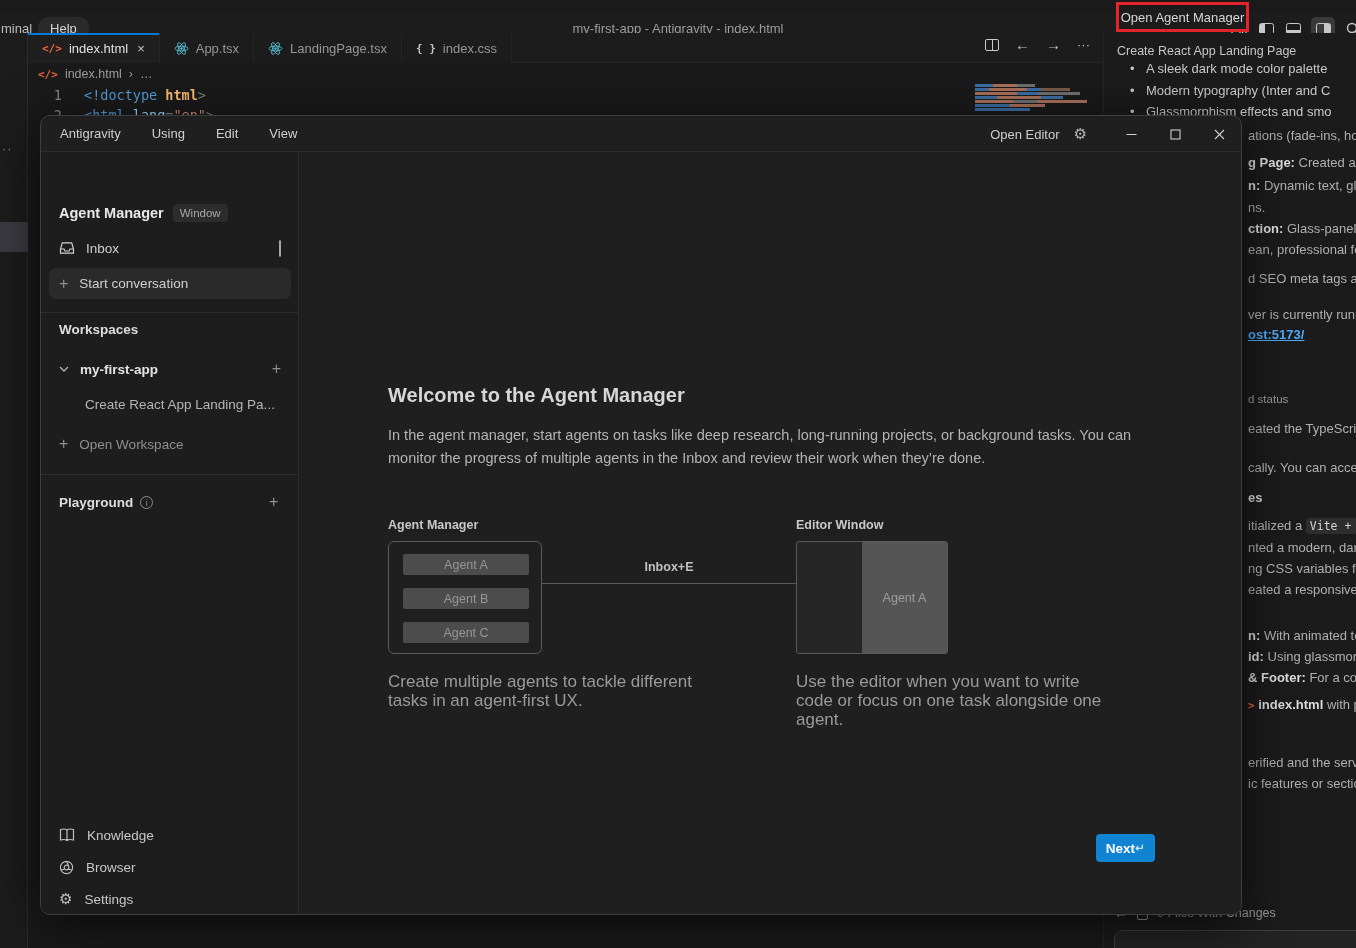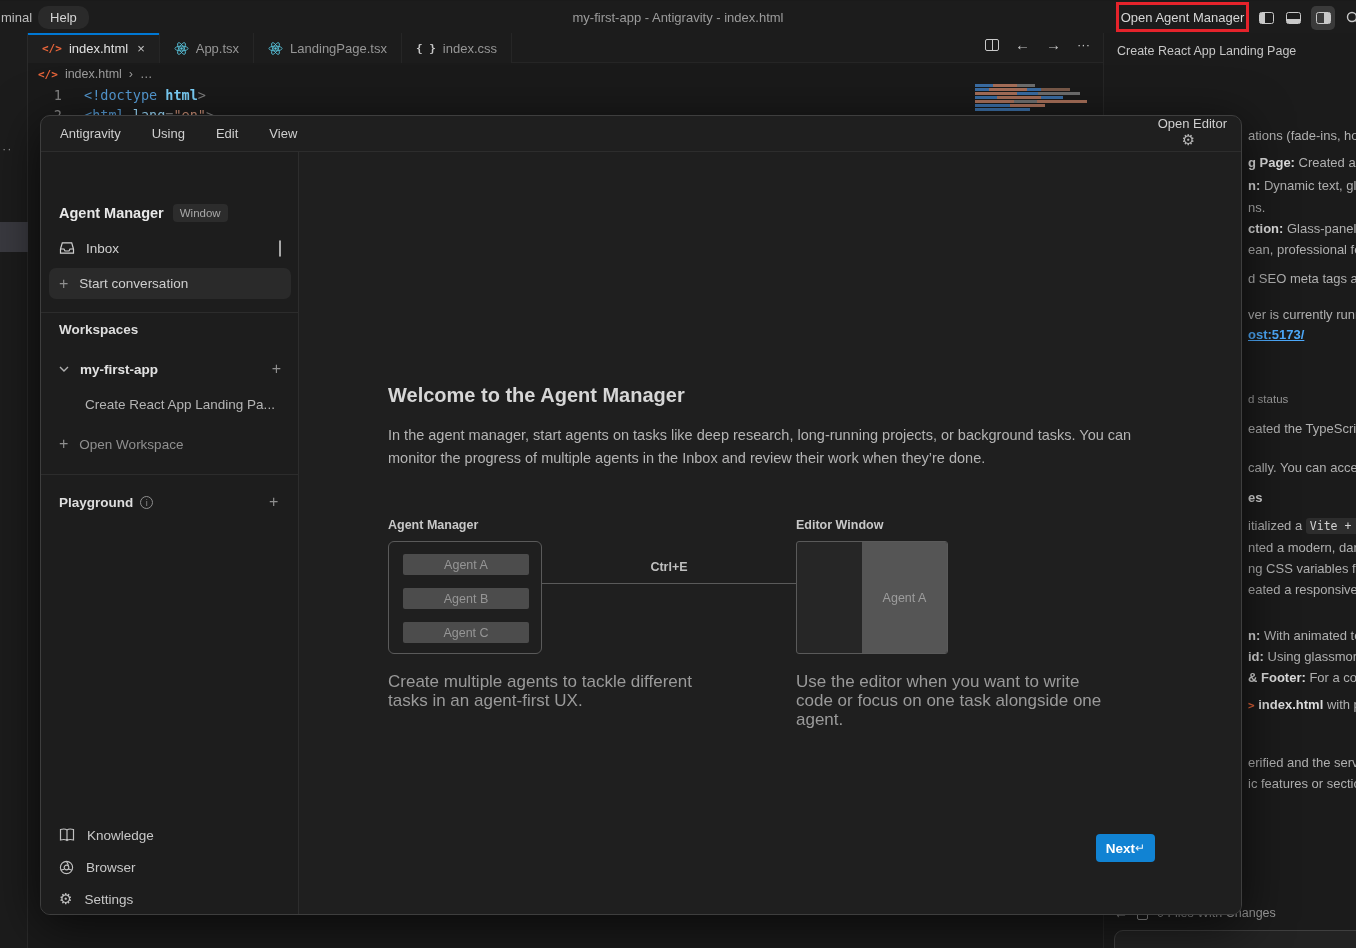--- a/index.html
+++ b/index.html
@@ -1,21 +1,21 @@
 <!DOCTYPE html>
 <html><head>
 <meta charset="utf-8">
 <style>
   * { margin:0; padding:0; box-sizing:border-box; }
   html,body { background:#111; }
   body { font-family:"Liberation Sans", sans-serif; color:#ccc; }
   .screen { position:relative; width:1356px; height:948px; background:#1a1a1a; overflow:hidden; }
 
   
-  .titlebar { position:absolute; left:0; top:1px; width:1356px; height:33px; background:#1c1c1c; display:flex; align-items:center; }
+  .titlebar { position:absolute; left:0; top:12px; width:1356px; height:33px; background:#1c1c1c; display:flex; align-items:center; }
   .tb-left { position:absolute; left:0; top:0; height:33px; display:flex; align-items:center; gap:6px; padding-left:0; }
   .tb-cut { color:#bdbdbd; font-size:13px; padding-left:1px; }
   .help-btn { color:#d6d6d6; font-size:13px; background:#2a2a2a; border-radius:10px; padding:4px 12px; }
   .tb-title { position:absolute; left:0; right:0; top:0; height:33px; display:flex; align-items:center; justify-content:center; color:#9c9c9c; font-size:13px; pointer-events:none; }
   .oam-wrap { position:absolute; left:1110px; top:2px; width:133px; height:30px; border:3px solid #e5232b; display:flex; align-items:center; justify-content:center; z-index:30; background:#1c1c1c;margin-left:6px; }
   .oam-label { color:#d6d6d6; font-size:13px; white-space:nowrap; }
   .tb-icons { position:absolute; right:0; top:0; height:33px; display:flex; align-items:center; gap:9px; padding-right:0; }
   .tbi { width:18px; height:18px; display:flex; align-items:center; justify-content:center; }
   .tbi.active { background:#3a3a3a; border-radius:5px; width:24px; height:24px; }
   .pane-ic { width:15px; height:12px; border:1.4px solid #c9c9c9; border-radius:2.5px; position:relative; }
@@ -35,21 +35,21 @@
   .code-ic { color:#e8653a; font-size:11px; font-weight:bold; font-family:"DejaVu Sans Mono", monospace; }
   .brace-ic { color:#c5c5c5; font-size:11px; font-weight:bold; font-family:"DejaVu Sans Mono", monospace; }
   .tab-actions { position:absolute; right:10px; top:36px; display:flex; align-items:center; gap:16px; color:#c5c5c5; font-size:15px; }
   .split-ic { width:14px; height:12px; border:1.4px solid #c9c9c9; border-radius:2px; position:relative; }
   .split-ic::before { content:""; position:absolute; left:50%; top:0; bottom:0; width:1.4px; background:#c9c9c9; }
 
   .breadcrumb { position:absolute; left:28px; top:63px; height:22px; display:flex; align-items:center; gap:7px; padding-left:10px; color:#9d9d9d; font-size:12.5px; }
   .editor-code { position:absolute; left:28px; top:85px; font-family:"DejaVu Sans Mono", monospace; font-size:13.5px; line-height:20px; }
   .cl { display:flex; }
   .cl .ln { width:34px; text-align:right; color:#858585; margin-right:22px; }
-  .c-blue { color:#569cd6; } .c-blueb { color:#7dd3fc; font-weight:bold; }
+  .c-blue { color:#569cd6; } .c-blueb { color:#fdba74; font-weight:bold; }
   .c-gray { color:#808080; } .c-lblue { color:#9cdcfe; } .c-orange { color:#ce9178; }
 
   .minimap { position:absolute; left:975px; top:84px; width:115px; height:34px; }
   .minimap div { height:3px; margin-bottom:1px; }
 
   
   .rpanel { position:absolute; left:1103px; top:33px; width:253px; bottom:0; background:#1b1b1b; border-left:1px solid #262626; }
   .rp-title { position:absolute; left:13px; top:11px; font-size:12.5px; color:#c6c6c6; white-space:nowrap; }
   .rp-bullets { position:absolute; left:42px; top:28px; }
   .rp-b { position:relative; white-space:nowrap; font-size:13px; color:#c9c9c9; height:21.5px; }
@@ -62,21 +62,21 @@
   .frag.small { font-size:11.5px; color:#9a9a9a; }
   .rp-bottom { position:absolute; left:10px; top:872px; display:flex; align-items:center; gap:9px; color:#9a9a9a; font-size:12.5px; }
   .file-ic { width:11px; height:13px; border:1.2px solid #9a9a9a; border-radius:2px; }
   .rp-input { position:absolute; left:10px; top:897px; width:320px; height:44px; background:#232323; border:1px solid #3f3f3f; border-radius:9px; }
 
   
   .aw { position:absolute; left:40px; top:115px; width:1202px; height:800px; background:#1f1f1f; border:1px solid #3e3e3e; border-radius:10px; box-shadow:0 10px 50px rgba(0,0,0,.65); z-index:10; overflow:hidden; }
   .aw-tb { position:absolute; left:0; top:0; right:0; height:36px; border-bottom:1px solid #2d2d2d; display:flex; align-items:center; }
   .aw-menu { display:flex; gap:13px; padding-left:10px; }
   .aw-menu span { color:#cfcfcf; font-size:13px; padding:4px 9px; border-radius:5px; }
-  .aw-tb-right { position:absolute; right:0; top:0; height:36px; display:flex; align-items:center;flex-direction:column; }
+  .aw-tb-right { position:absolute; right:0; top:0; height:36px; display:flex; align-items:center; }
   .aw-openeditor { color:#cfcfcf; font-size:13px; margin-right:14px; }
   .aw-gear { color:#b5b5b5; font-size:15px; margin-right:22px; }
   .wc { width:44px; height:36px; display:flex; align-items:center; justify-content:center; color:#cfcfcf; font-size:14px; }
 
   .aw-side { position:absolute; left:0; top:36px; bottom:0; width:258px; background:#1d1d1d; border-right:1px solid #2d2d2d; }
   .side-title { position:absolute; left:18px; top:52px; display:flex; align-items:center; gap:9px; }
   .side-title .t { font-size:14.5px; font-weight:bold; color:#e8e8e8; }
   .badge { font-size:11.5px; color:#a8a8a8; background:#2c2c2c; border-radius:4px; padding:3px 7px; }
   .srow { position:absolute; left:8px; width:242px; height:28px; display:flex; align-items:center; gap:11px; padding:0 10px; border-radius:7px; color:#cfcfcf; font-size:13.5px; }
   .srow .right { margin-left:auto; }
@@ -215,20 +215,25 @@
     <div style="width:95px;background:linear-gradient(90deg,#3b6ea5 15%,#a8705a 15% 55%,#3b6ea5 55% 70%,#7a5a4a 70%);"></div>
     <div style="width:105px;background:linear-gradient(90deg,#a8705a 40%,#3b6ea5 40% 60%,#6f6f6f 60%);"></div>
     <div style="width:88px;background:linear-gradient(90deg,#3b6ea5 25%,#a8705a 25% 75%,#3b6ea5 75%);"></div>
     <div style="width:112px;background:linear-gradient(90deg,#a8705a 35%,#6f6f6f 35% 55%,#a8705a 55%);"></div>
     <div style="width:70px;background:linear-gradient(90deg,#3b6ea5 50%,#a8705a 50%);"></div>
     <div style="width:55px;background:#3b6ea5;"></div>
   </div>
 
   <div class="rpanel">
     <div class="rp-title">Create React App Landing Page</div>
+    <div class="rp-bullets">
+      <div class="rp-b">A sleek dark mode color palette</div>
+      <div class="rp-b">Modern typography (Inter and C</div>
+      <div class="rp-b">Glassmorphism effects and smo</div>
+    </div>
 
     <div class="frag" style="top:95px;"><span>ations (fade-ins, hov</span></div>
     <div class="frag" style="top:122px;"><span class="b">g Page:</span><span> Created a </span></div>
     <div class="frag" style="top:145px;"><span class="b">n:</span><span> Dynamic text, glo</span></div>
     <div class="frag" style="top:167px;"><span>ns.</span></div>
     <div class="frag" style="top:188px;"><span class="b">ction:</span><span> Glass-panel ca</span></div>
     <div class="frag" style="top:209px;"><span>ean, professional foo</span></div>
     <div class="frag" style="top:238px;"><span>d SEO meta tags an</span></div>
     <div class="frag" style="top:274px;"><span>ver is currently runni</span></div>
     <div class="frag" style="top:294px;"><span class="lnk">ost:5173/</span></div>
@@ -365,21 +370,21 @@
 
       <div class="dg-label" style="left:89px;top:366px;">Agent Manager</div>
       <div class="dg-label" style="left:497px;top:366px;">Editor Window</div>
 
       <div class="dg-boxL">
         <div class="dg-btn" style="top:12px;">Agent A</div>
         <div class="dg-btn" style="top:46px;">Agent B</div>
         <div class="dg-btn" style="top:80px;">Agent C</div>
       </div>
 
-      <div class="dg-ctrl">Ctrl+E</div>
+      <div class="dg-ctrl">Inbox+E</div>
       <div class="dg-line"></div>
 
       <div class="dg-boxR">
         <div class="dg-editor-agent">Agent A</div>
       </div>
 
       <div class="dg-cap" style="left:89px;top:520px;">Create multiple agents to tackle different tasks in an agent-first UX.</div>
       <div class="dg-cap" style="left:497px;top:520px;">Use the editor when you want to write code or focus on one task alongside one agent.</div>
 
       <div class="next-btn">

